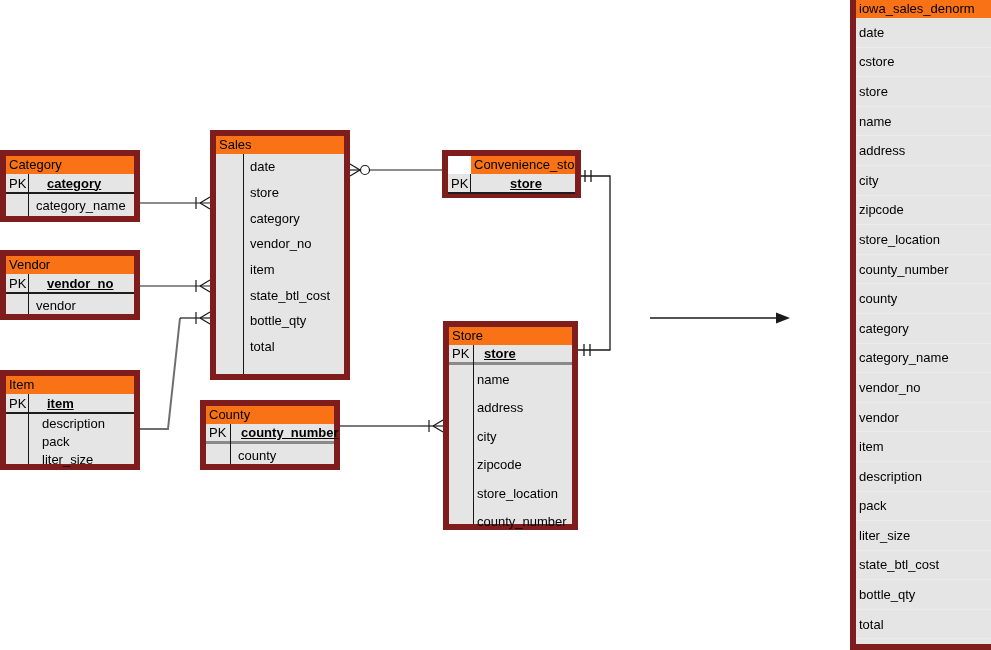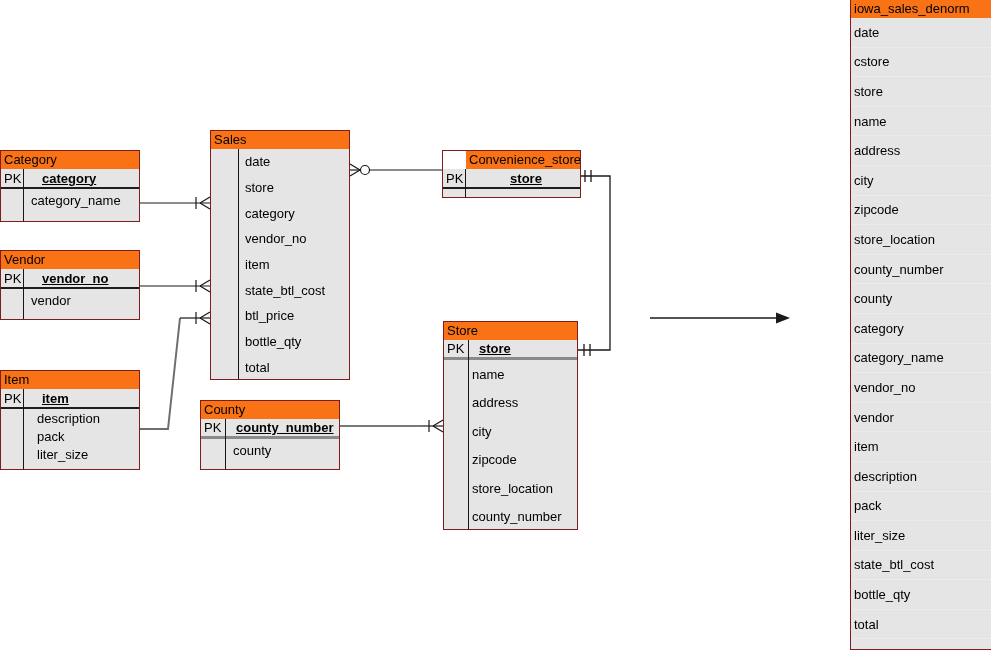--- a/index.html
+++ b/index.html
@@ -1,20 +1,20 @@
 <!DOCTYPE html>
 <html><head>
 <meta charset="utf-8">
 <style>
   html,body{margin:0;padding:0;}
   body{
     width:991px;height:650px;position:relative;background:#ffffff;
     font-family:"Liberation Sans", sans-serif;overflow:hidden;color:#000;
   }
-  .tbl{position:absolute;background:#fff;border:1px solid #7f1d1d;box-sizing:border-box;}
+  .tbl{position:absolute;background:#fff;border:6px solid #7f1d1d;box-sizing:border-box;}
   .tbl-header{
     height:18px;line-height:18px;background:#f97316;font-size:13px;
     padding-left:3px;white-space:nowrap;overflow:hidden;
   }
   .tbl-body{position:absolute;top:18px;left:0;right:0;bottom:0;background:#e5e5e5;}
   .vline{position:absolute;top:0;bottom:0;width:1px;background:#161616;}
   .row{display:flex;align-items:center;font-size:13px;white-space:nowrap;}
   .pk-row{box-sizing:border-box;gap:7px;}
   .pk-thin{border-bottom:2px solid #1d1d1d;}
   .pk-thick{border-bottom:3px solid #8a8a8a;}
@@ -104,23 +104,20 @@
     <div class="row sales-row">
         <span class="fname">vendor_no</span>
       </div>
     <div class="row sales-row">
         <span class="fname">item</span>
       </div>
     <div class="row sales-row">
         <span class="fname">state_btl_cost</span>
       </div>
     <div class="row sales-row">
-        <span class="fname">btl_price</span>
-      </div>
-    <div class="row sales-row">
         <span class="fname">bottle_qty</span>
       </div>
     <div class="row sales-row">
         <span class="fname">total</span>
       </div>
   </div>
 </div>
 
 <div class="tbl" style="left:442px;top:150px;width:139px;height:48px;padding-left:23px;">
   <div class="tbl-header">Convenience_store</div>

